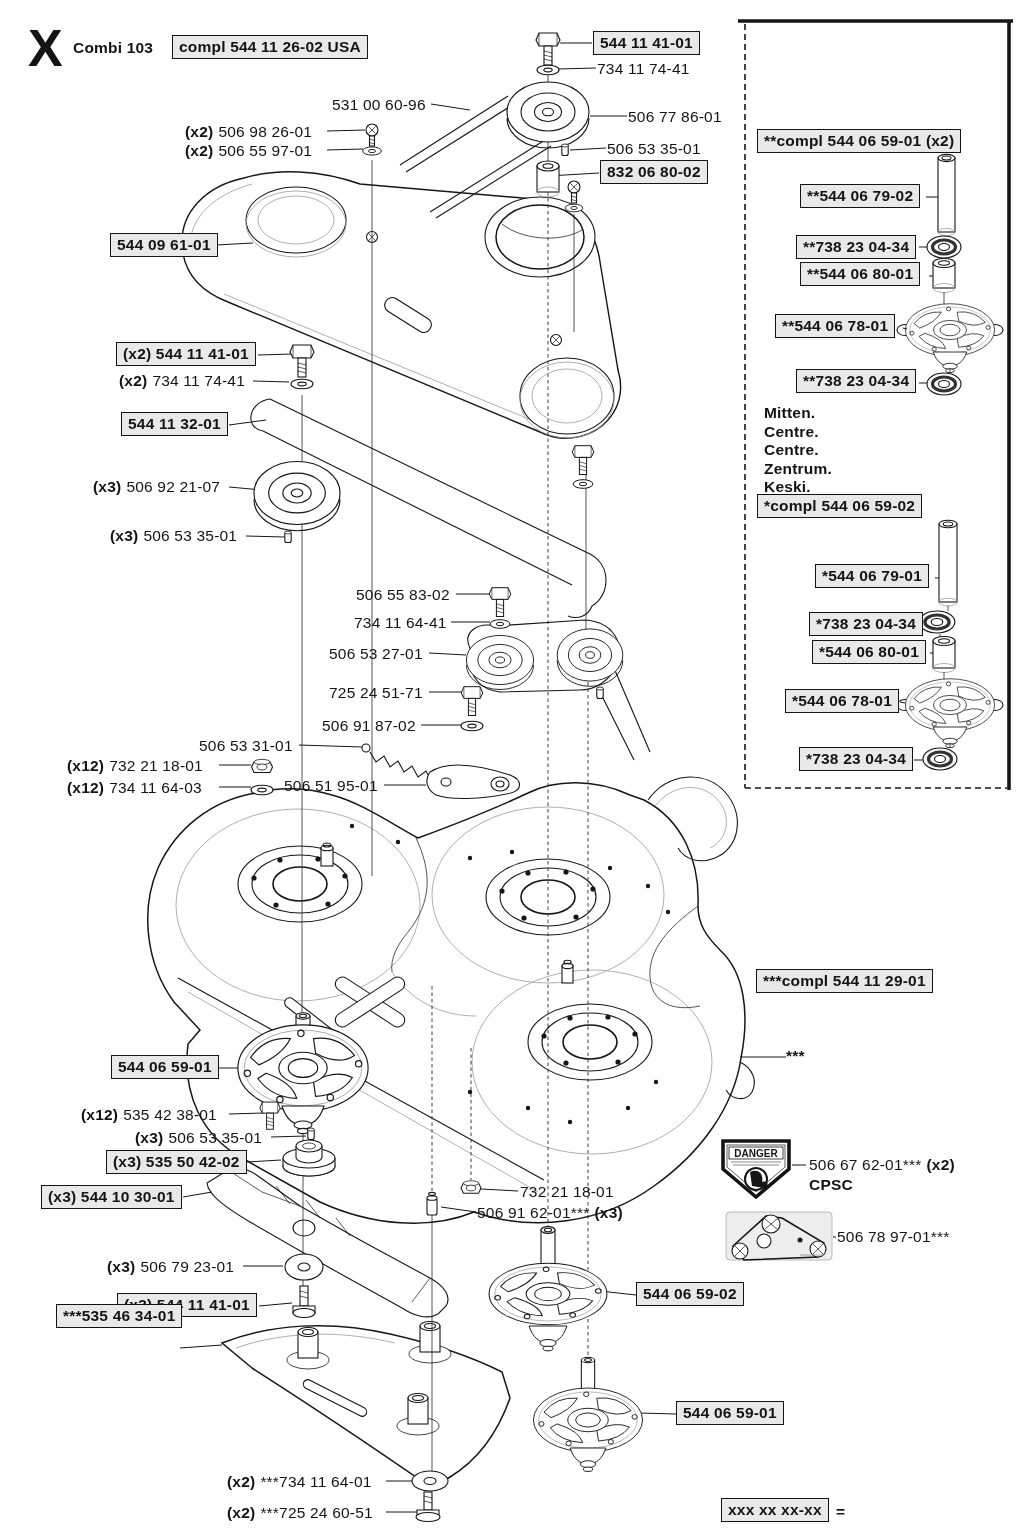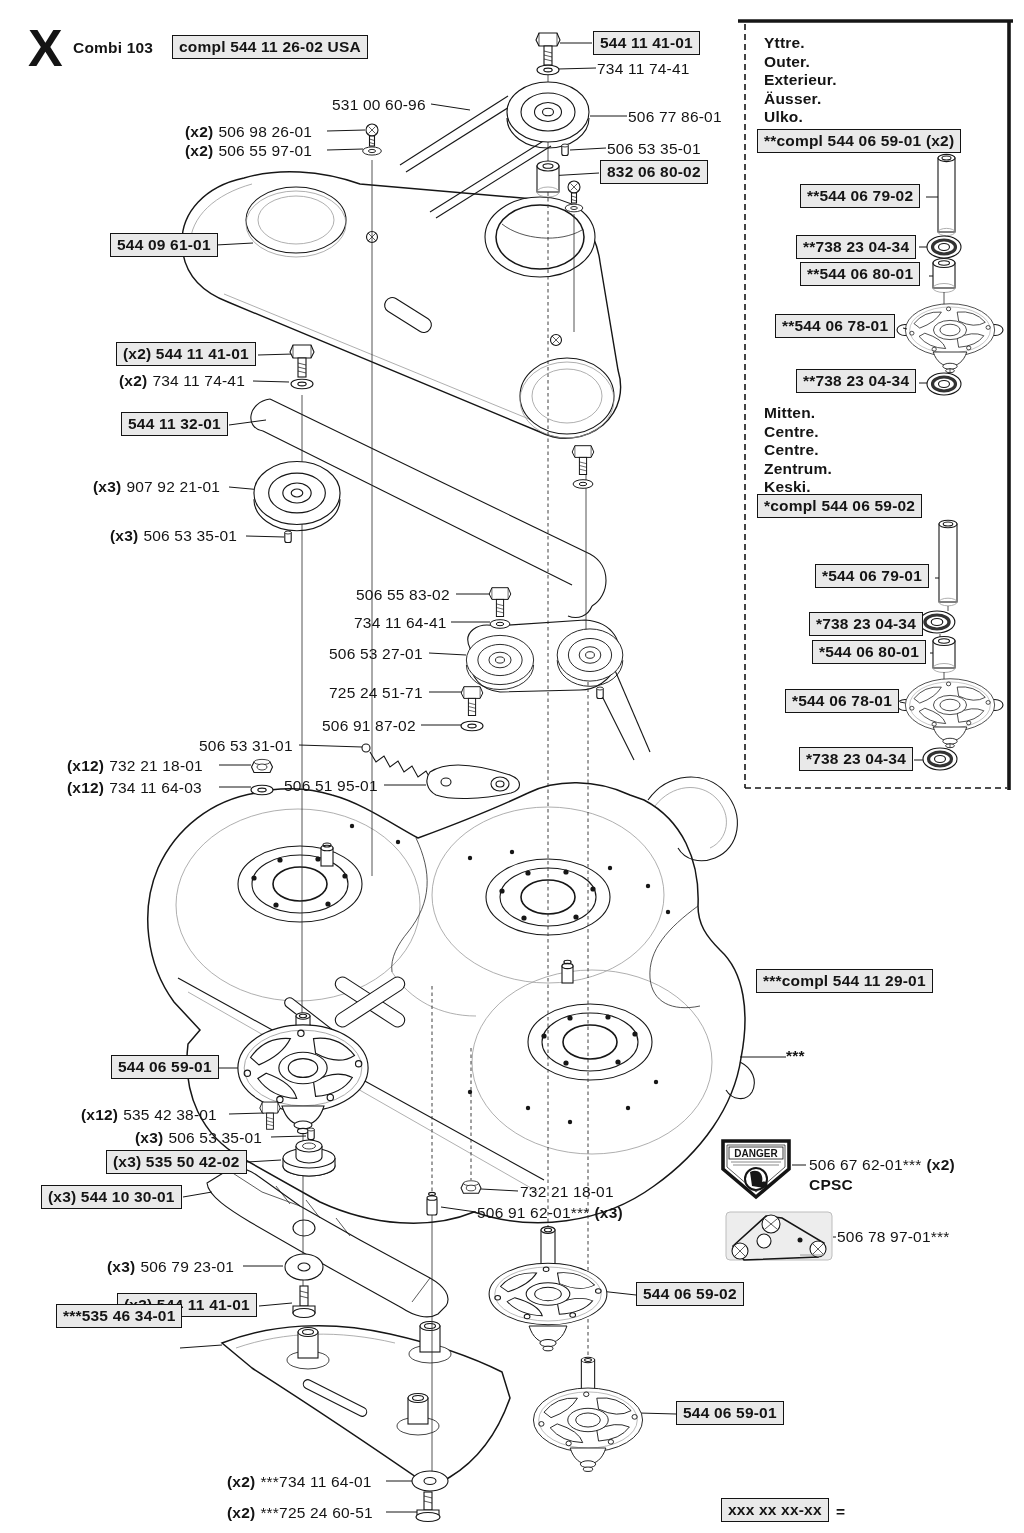--- a/index.html
+++ b/index.html
@@ -524,21 +524,21 @@
 <div class="lbl box" style="left:676px;top:1401px">544 06 59-01</div>
 <div class="lbl box" style="left:721px;top:1498px">xxx xx xx-xx</div>
 
 <div class="lbl" style="left:597px;top:59px">734 11 74-41</div>
 <div class="lbl" style="left:332px;top:95px">531 00 60-96</div>
 <div class="lbl" style="left:628px;top:107px">506 77 86-01</div>
 <div class="lbl" style="left:185px;top:122px"><span class="b">(x2)</span><span>506 98 26-01</span></div>
 <div class="lbl" style="left:185px;top:141px"><span class="b">(x2)</span><span>506 55 97-01</span></div>
 <div class="lbl" style="left:607px;top:139px">506 53 35-01</div>
 <div class="lbl" style="left:119px;top:371px"><span class="b">(x2)</span><span>734 11 74-41</span></div>
-<div class="lbl" style="left:93px;top:477px"><span class="b">(x3)</span><span>907 92 21-01</span></div>
+<div class="lbl" style="left:93px;top:477px"><span class="b">(x3)</span><span>506 92 21-07</span></div>
 <div class="lbl" style="left:110px;top:526px"><span class="b">(x3)</span><span>506 53 35-01</span></div>
 <div class="lbl" style="left:356px;top:585px">506 55 83-02</div>
 <div class="lbl" style="left:354px;top:613px">734 11 64-41</div>
 <div class="lbl" style="left:329px;top:644px">506 53 27-01</div>
 <div class="lbl" style="left:329px;top:683px">725 24 51-71</div>
 <div class="lbl" style="left:322px;top:716px">506 91 87-02</div>
 <div class="lbl" style="left:199px;top:736px">506 53 31-01</div>
 <div class="lbl" style="left:67px;top:756px"><span class="b">(x12)</span><span>732 21 18-01</span></div>
 <div class="lbl" style="left:67px;top:778px"><span class="b">(x12)</span><span>734 11 64-03</span></div>
 <div class="lbl" style="left:284px;top:776px">506 51 95-01</div>
@@ -548,24 +548,19 @@
 <div class="lbl" style="left:107px;top:1257px"><span class="b">(x3)</span><span>506 79 23-01</span></div>
 <div class="lbl" style="left:520px;top:1182px">732 21 18-01</div>
 <div class="lbl" style="left:477px;top:1203px"><span>506 91 62-01***</span><span class="b2">(x3)</span></div>
 <div class="lbl" style="left:809px;top:1155px"><span>506 67 62-01***</span><span class="b2">(x2)</span></div>
 <div class="lbl bold" style="left:809px;top:1175px">CPSC</div>
 <div class="lbl" style="left:837px;top:1227px">506 78 97-01***</div>
 <div class="lbl" style="left:227px;top:1472px"><span class="b">(x2)</span><span>***734 11 64-01</span></div>
 <div class="lbl" style="left:227px;top:1503px"><span class="b">(x2)</span><span>***725 24 60-51</span></div>
 <div class="lbl bold" style="left:836px;top:1502px">=</div>
 
-<div class="lbl hdr" style="left:764px;top:34px">Yttre.
-Outer.
-Exterieur.
-Äusser.
-Ulko.</div>
 <div class="lbl hdr" style="left:764px;top:404px">Mitten.
 Centre.
 Centre.
 Zentrum.
 Keski.</div>
 
 </div>
 
 </body></html>

